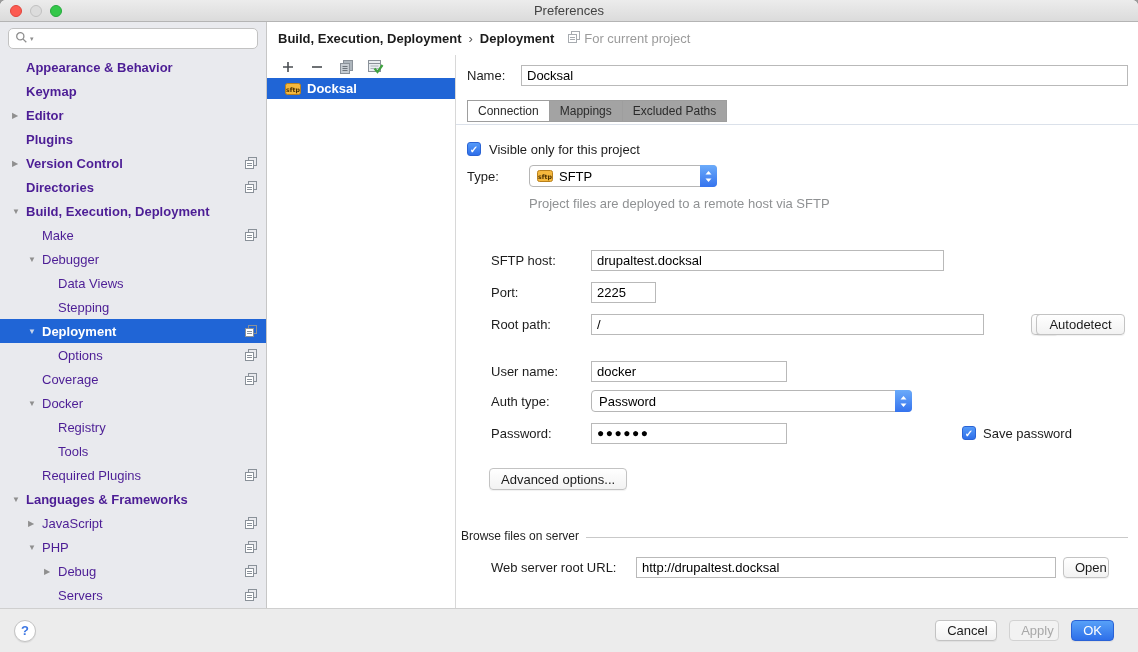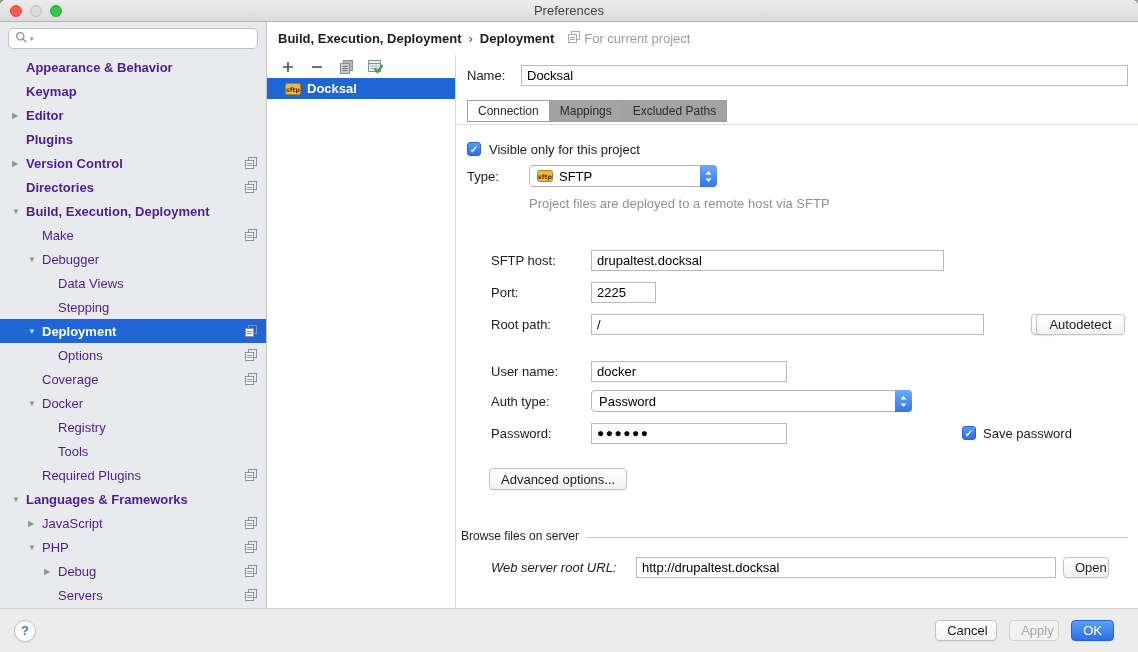--- a/index.html
+++ b/index.html
@@ -105,21 +105,21 @@
   .btn.primary { background:linear-gradient(#57a1f8,#2e6fe9); border-color:#2a62d6; color:#fff; }
   .btn.disabled { background:#f2f2f2; border-color:#d2d2d2; color:#a8a8a8; box-shadow:none; }
   .push-right { margin-left:auto; }
   .test-btn { width:168px; }
   .browse-btn { width:27px; padding:0; position:absolute; left:540px; }
   .autodetect-btn { width:89px; position:absolute; right:0; }
   .advanced-btn { position:absolute; top:413px; left:33px; height:22px; }
   .open-btn { width:46px; position:absolute; right:16px; }
 
   .webroot-row { top:501px; left:35px; right:13px; }
-  .webroot-row .flabel { width:145px; flex:none;font-style:italic; }
+  .webroot-row .flabel { width:145px; flex:none; }
   .webroot-row .field { width:420px; }
 
   
   .footer { height:44px; background:#ececec; border-top:1px solid #cfcfcf; display:flex; align-items:center; padding:0 24px 0 14px; }
   .help-btn { width:22px; height:22px; border-radius:50%; background:#fff; border:1px solid #c3c3c3; color:#3d77e3; font-size:13px; font-weight:bold; display:flex; align-items:center; justify-content:center; box-shadow:0 1px 1px rgba(0,0,0,.08); cursor:default; }
   .footer-buttons { margin-left:auto; display:flex; gap:12px; }
   .footer .btn { min-width:38px; }
   .footer .cancel { width:62px; }
   .footer .apply { width:50px; }
 </style>

